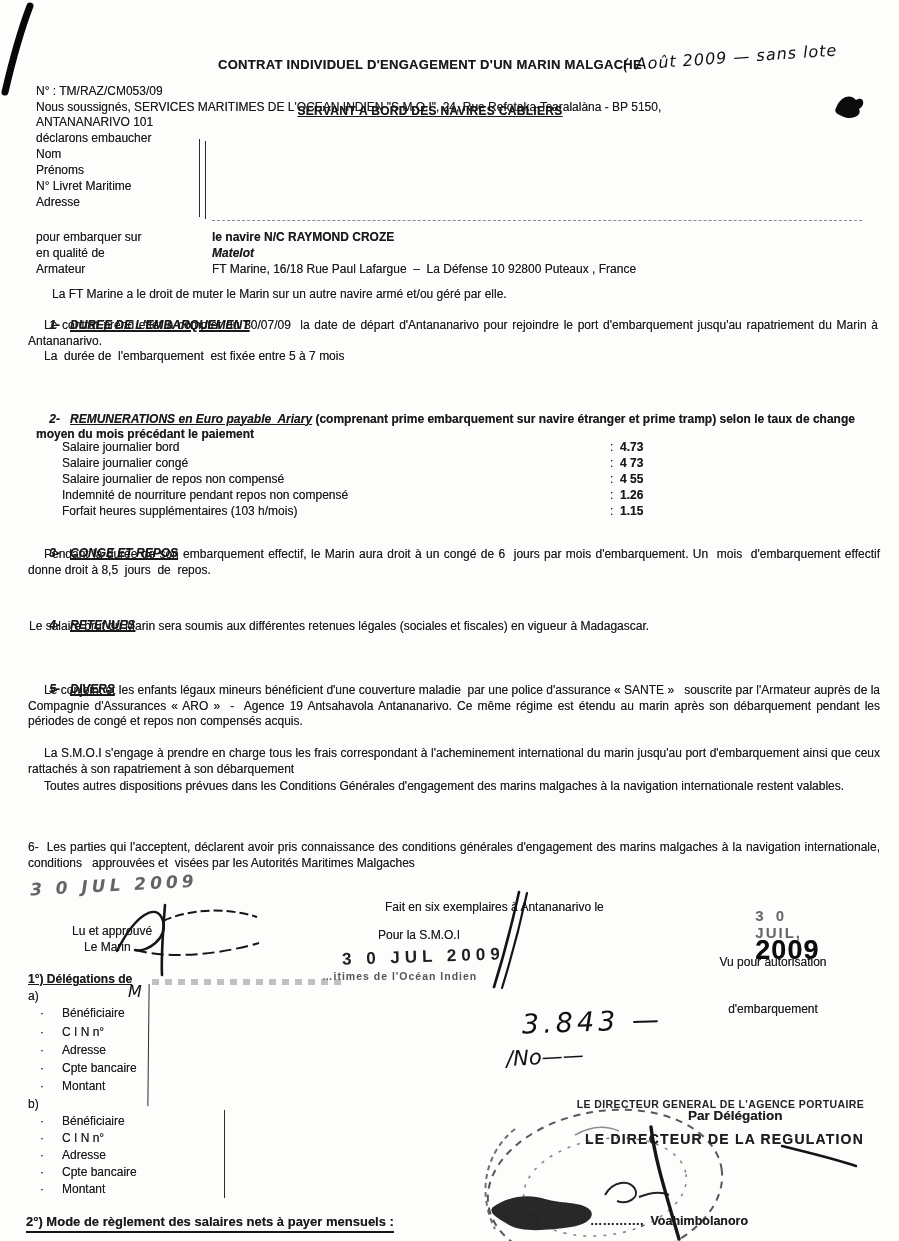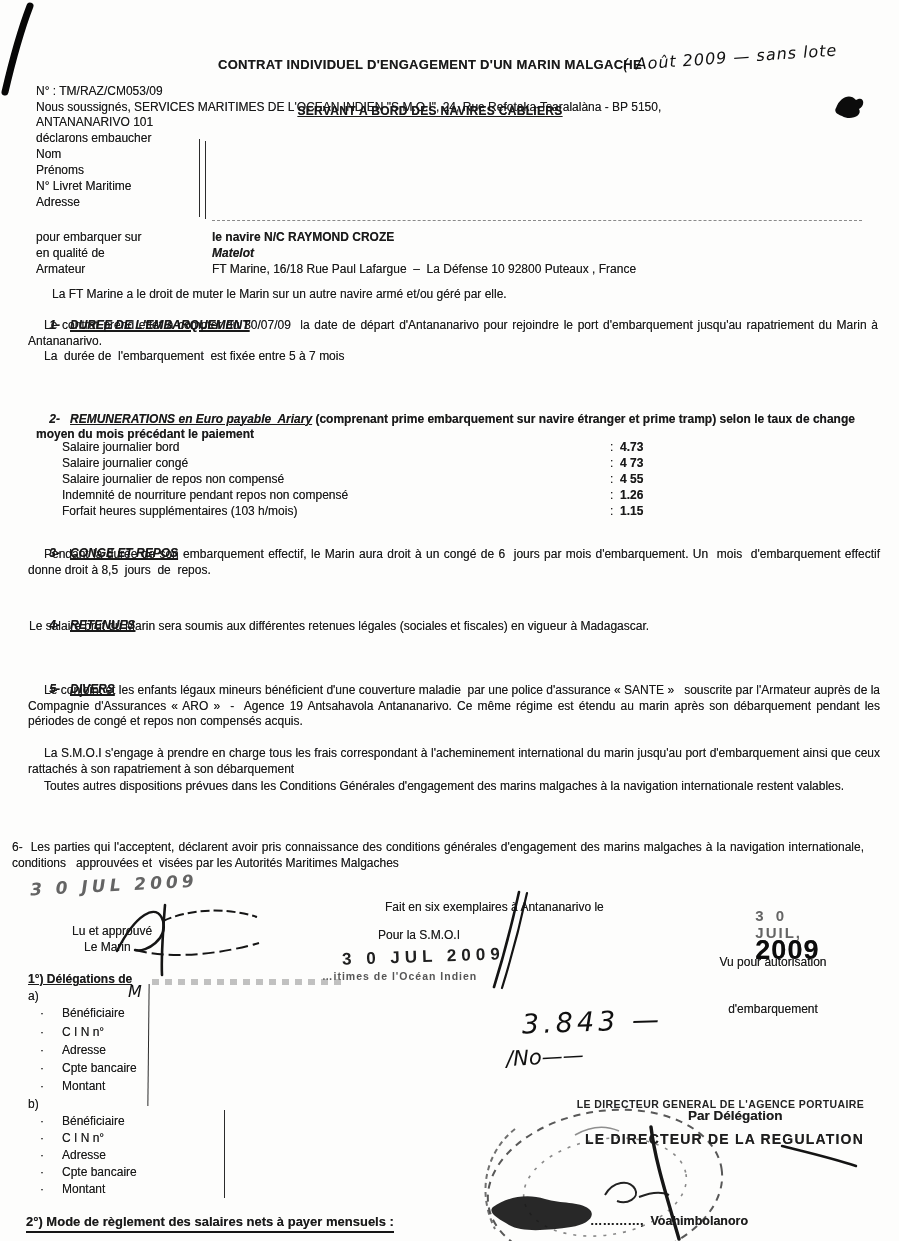--- a/index.html
+++ b/index.html
@@ -100,21 +100,21 @@
   </div>
   <div class="t" style="left:13px;top:619px;width:852px;text-indent:16px">Le salaire brut du Marin sera soumis aux différentes retenues légales (sociales et fiscales) en vigueur à Madagascar.</div>
 
   <div class="t heading" style="left:36px;top:666px">
     <span class="num">5-</span><span class="ttl">DIVERS</span>
   </div>
   <div class="t j" style="left:28px;top:683px;width:852px;text-indent:16px">Le conjoint et les enfants légaux mineurs bénéficient d'une couverture maladie  par une police d'assurance « SANTE »   souscrite par l'Armateur auprès de la Compagnie d'Assurances « ARO »  -  Agence 19 Antsahavola Antananarivo. Ce même régime est étendu au marin après son débarquement pendant les périodes de congé et repos non compensés acquis.</div>
   <div class="t j" style="left:28px;top:746px;width:852px;text-indent:16px">La S.M.O.I s'engage à prendre en charge tous les frais correspondant à l'acheminement international du marin jusqu'au port d'embarquement ainsi que ceux rattachés à son rapatriement à son débarquement</div>
   <div class="t j" style="left:28px;top:779px;width:852px;text-indent:16px">Toutes autres dispositions prévues dans les Conditions Générales d'engagement des marins malgaches à la navigation internationale restent valables.</div>
 
-  <div class="t j" style="left:12px;top:840px;width:852px">6-  Les parties qui l'acceptent, déclarent avoir pris connaissance des conditions générales d'engagement des marins malgaches à la navigation internationale,  conditions   approuvées et  visées par les Autorités Maritimes Malgaches</div>
+  <div class="t j" style="left:28px;top:840px;width:852px">6-  Les parties qui l'acceptent, déclarent avoir pris connaissance des conditions générales d'engagement des marins malgaches à la navigation internationale,  conditions   approuvées et  visées par les Autorités Maritimes Malgaches</div>
 
   <div class="t stamp hw" style="left:30px;top:878px;font-size:17px;transform:rotate(-3deg)">3 0 JUL 2009</div>
 
   <div class="t" style="left:385px;top:900px">Fait en six exemplaires à Antananarivo le</div>
   <div class="t" style="left:742px;top:892px;width:155px">
     <span class="stamp" style="font-size:15px">3 0</span>
     <span class="stamp" style="font-size:15px;letter-spacing:2px">JUIL,</span>
     <span class="b" style="font-size:27px;letter-spacing:1px;color:#0c0c0c">2009</span>
   </div>
 

